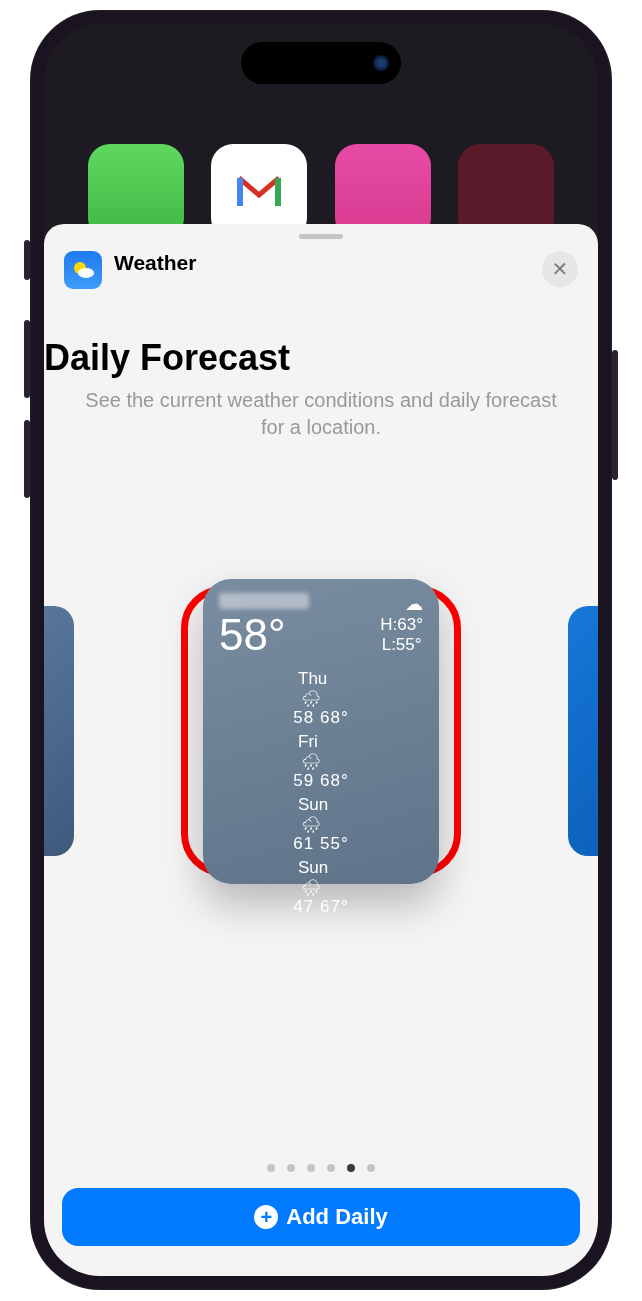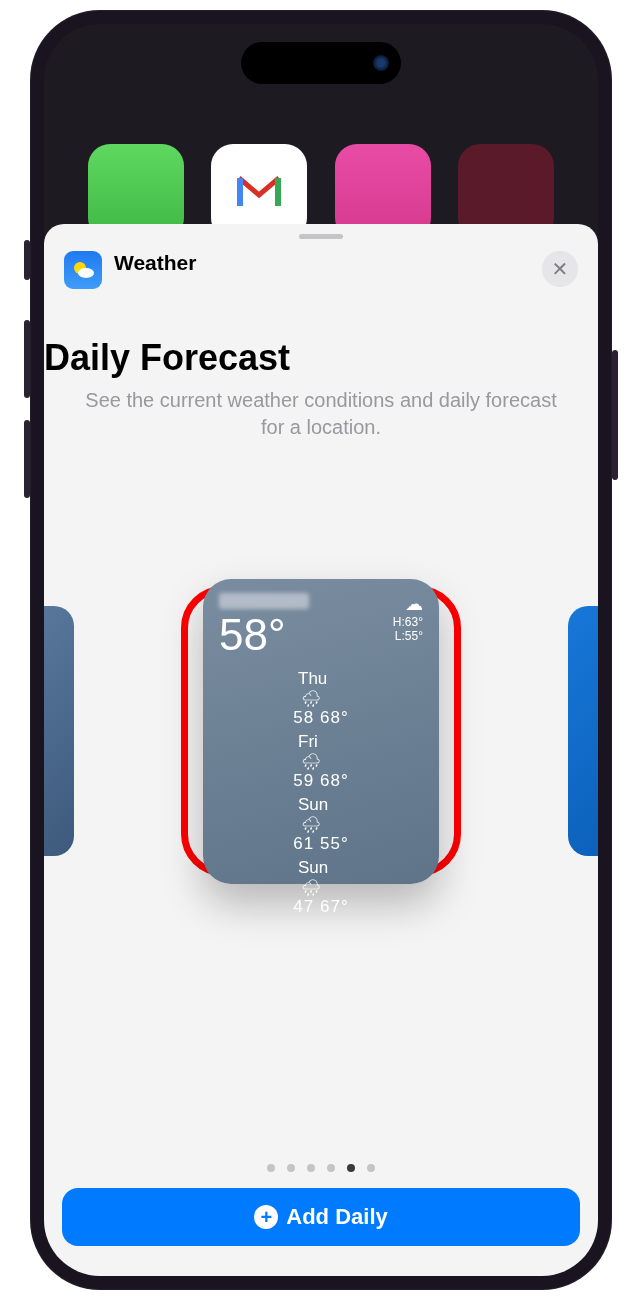--- a/index.html
+++ b/index.html
@@ -186,22 +186,22 @@
       border-radius: 3px;
       filter: blur(2px);
       margin-bottom: 4px;
     }
     .big-temp {
       font-size: 44px;
       font-weight: 300;
       line-height: 1;
     }
     .hilo {
-      text-align: right;
-      font-size: 12px;
+      text-align: center;
+      font-size: 17px;
     }
     .cloud-mini {
       font-size: 18px;
       text-align: right;
     }
     .forecast-rows {
       margin-top: 10px;
     }
     .frow {
       display: flex;

